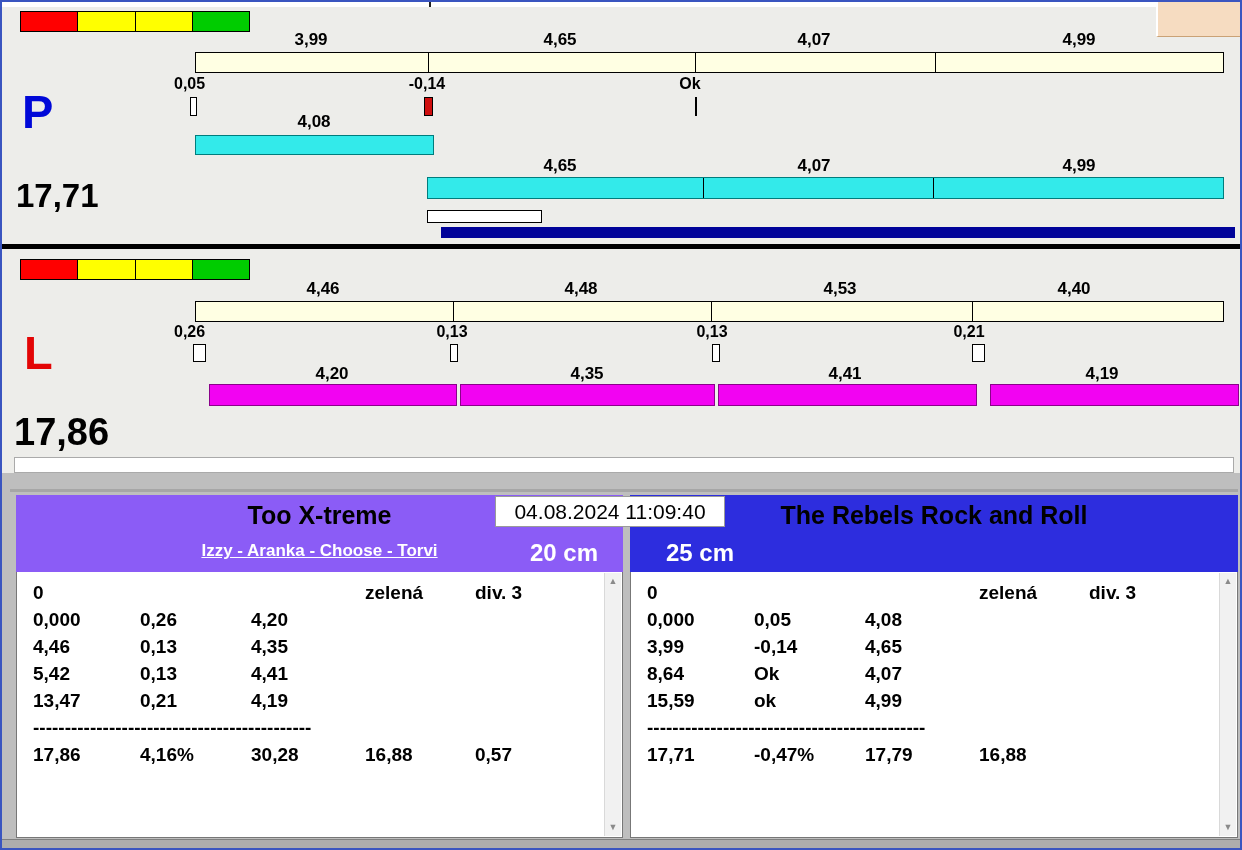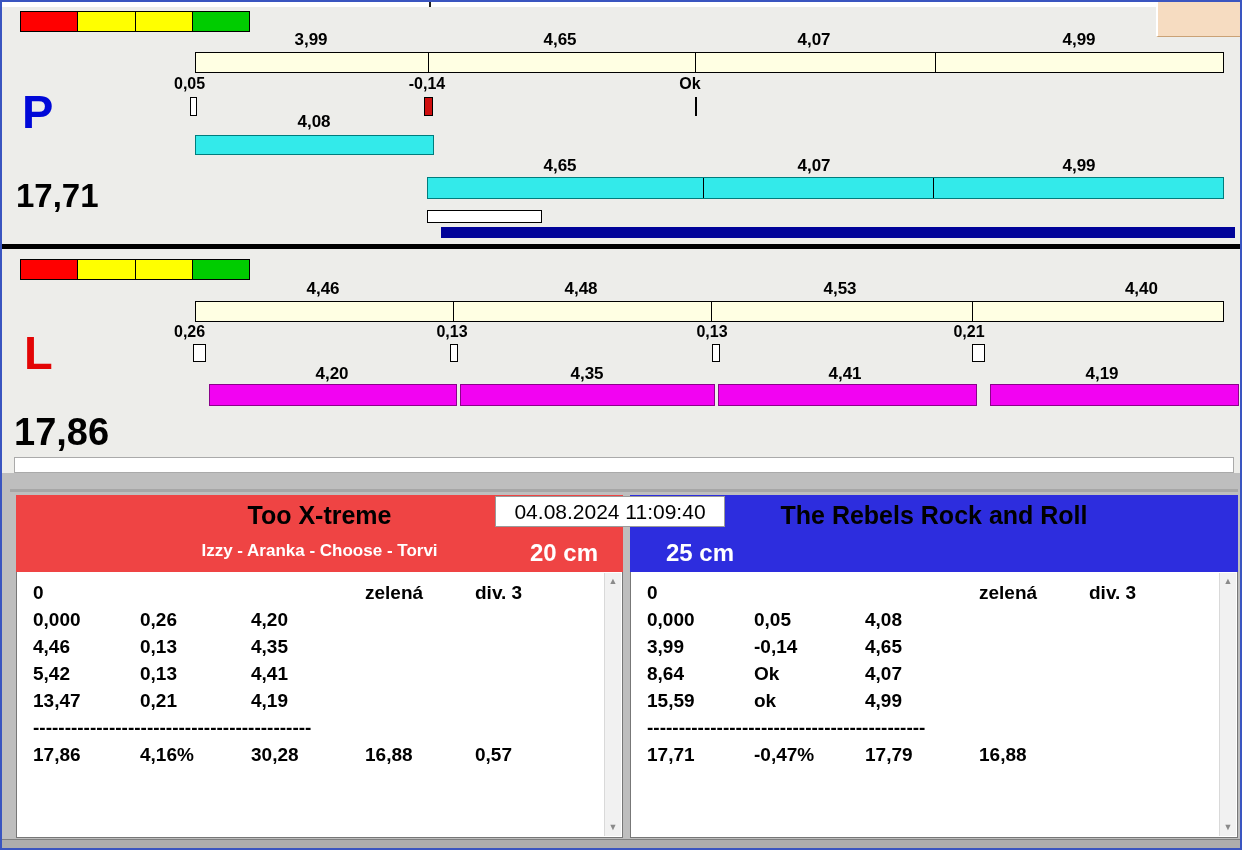--- a/index.html
+++ b/index.html
@@ -36,23 +36,23 @@
   .total{font-weight:bold;color:#000;line-height:1;}
   .total-p{left:14px;top:177px;font-size:33px;}
   .total-l{left:12px;top:411px;font-size:38px;}
   .divider{left:0;top:242px;width:100%;height:5px;background:#000;}
   .white-strip{left:12px;top:455px;width:1220px;height:16px;background:#fff;border:1px solid #aaa;box-sizing:border-box;}
   
   .bottom-bg{left:0;top:471px;width:100%;height:375px;background:#BEBEBE;}
   .shadow-line{left:8px;top:487px;width:1228px;height:3px;background:#a6a6a6;}
   .team-h1{height:39px;font-size:25px;font-weight:bold;text-align:center;line-height:40px;color:#000;}
   .team-h2{height:38px;}
-  .members{display:block;text-align:center;color:#fff;font-weight:bold;font-size:17px;line-height:34px;}
+  .members{display:block;text-align:center;color:#fff;font-weight:bold;font-size:17px;line-height:34px;text-decoration:underline;}
   .size-lbl{position:absolute;top:5px;width:100px;text-align:center;color:#fff;font-weight:bold;font-size:24px;line-height:1.2;}
-  .red-bg{background:#ef4444;}
+  .red-bg{background:#8b5cf6;}
   .blue-bg{background:#2D2DDE;}
   .team-body{background:#fff;border:1px solid #777;border-top:none;box-sizing:border-box;height:266px;top:570px;padding-top:7px;}
   .trow{position:relative;height:27px;font-size:19px;font-weight:bold;white-space:nowrap;}
   .tcell{position:absolute;top:0;line-height:27px;}
   .tc0{left:16px;} .tc1{left:123px;} .tc2{left:234px;} .tc3{left:348px;} .tc4{left:458px;}
   .tdash{left:16px;}
   .vscroll{position:absolute;top:1px;right:1px;bottom:1px;width:16px;background:#F1F1F1;border-left:1px solid #d9d9d9;}
   .sarr{position:absolute;left:0;width:100%;text-align:center;font-size:9px;color:#8a8a8a;line-height:1;}
   .sarr-up{top:4px;} .sarr-down{bottom:4px;}
   .datebox{left:493px;top:494px;width:230px;height:31px;background:#fff;border:1px solid #9a9a9a;box-sizing:border-box;
@@ -120,21 +120,21 @@
     <div class="abs traffic" style="left:18px;top:257px;">
       <i class="seg s-red"></i>
       <i class="seg s-yellow"></i>
       <i class="seg s-yellow"></i>
       <i class="seg s-green"></i>
     </div>
 
     <span class="lbl split" style="left:271px;top:278px;">4,46</span>
     <span class="lbl split" style="left:529px;top:278px;">4,48</span>
     <span class="lbl split" style="left:788px;top:278px;">4,53</span>
-    <span class="lbl split" style="left:1056px;top:278px;text-align:right;">4,40</span>
+    <span class="lbl split" style="left:1022px;top:278px;">4,40</span>
 
     <div class="abs ruler" style="top:299px;">
       <i class="tick" style="left:257px;"></i>
       <i class="tick" style="left:515px;"></i>
       <i class="tick" style="left:776px;"></i>
     </div>
 
     <span class="lbl mark" style="left:172px;top:322px;">0,26</span>
     <span class="lbl mark mark-c" style="left:400px;top:322px;">0,13</span>
     <span class="lbl mark mark-c" style="left:660px;top:322px;">0,13</span>

